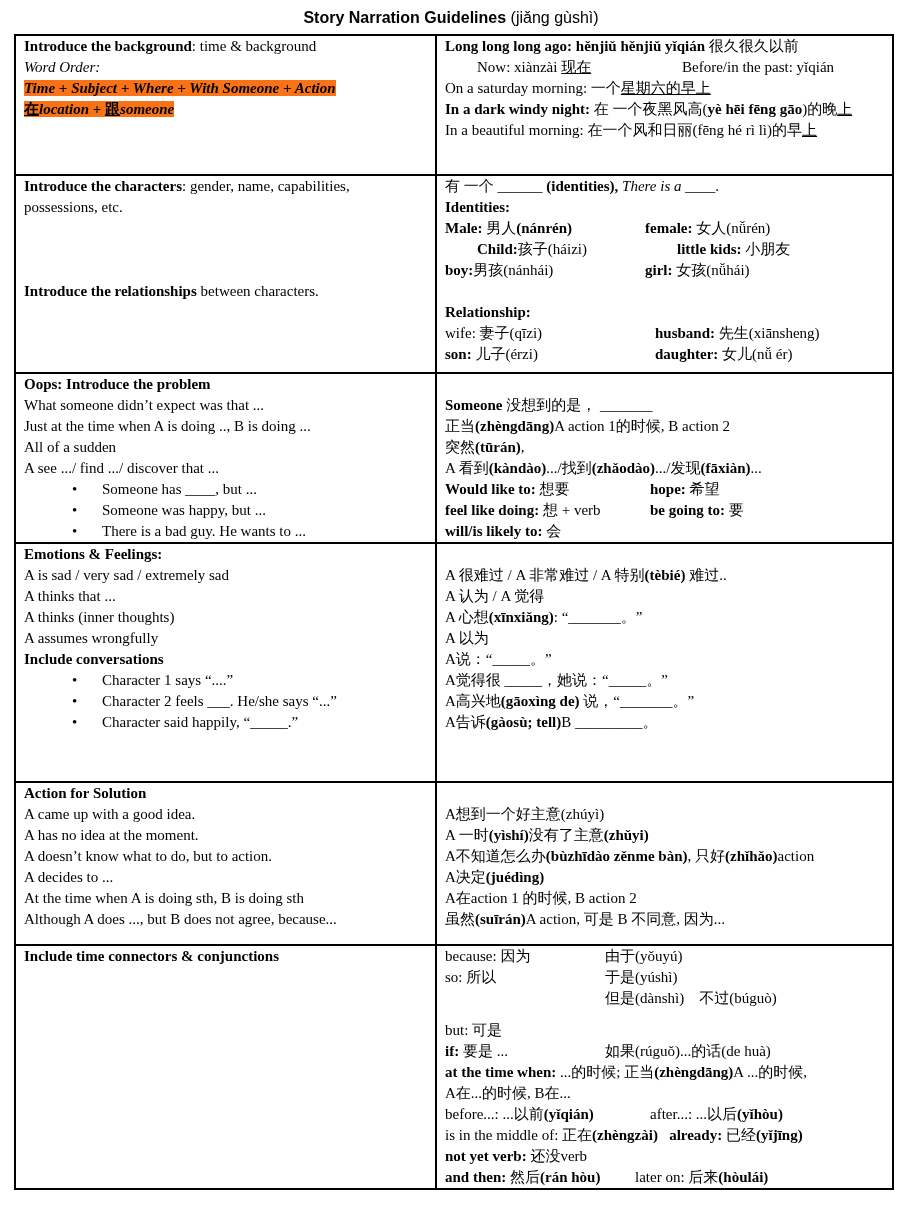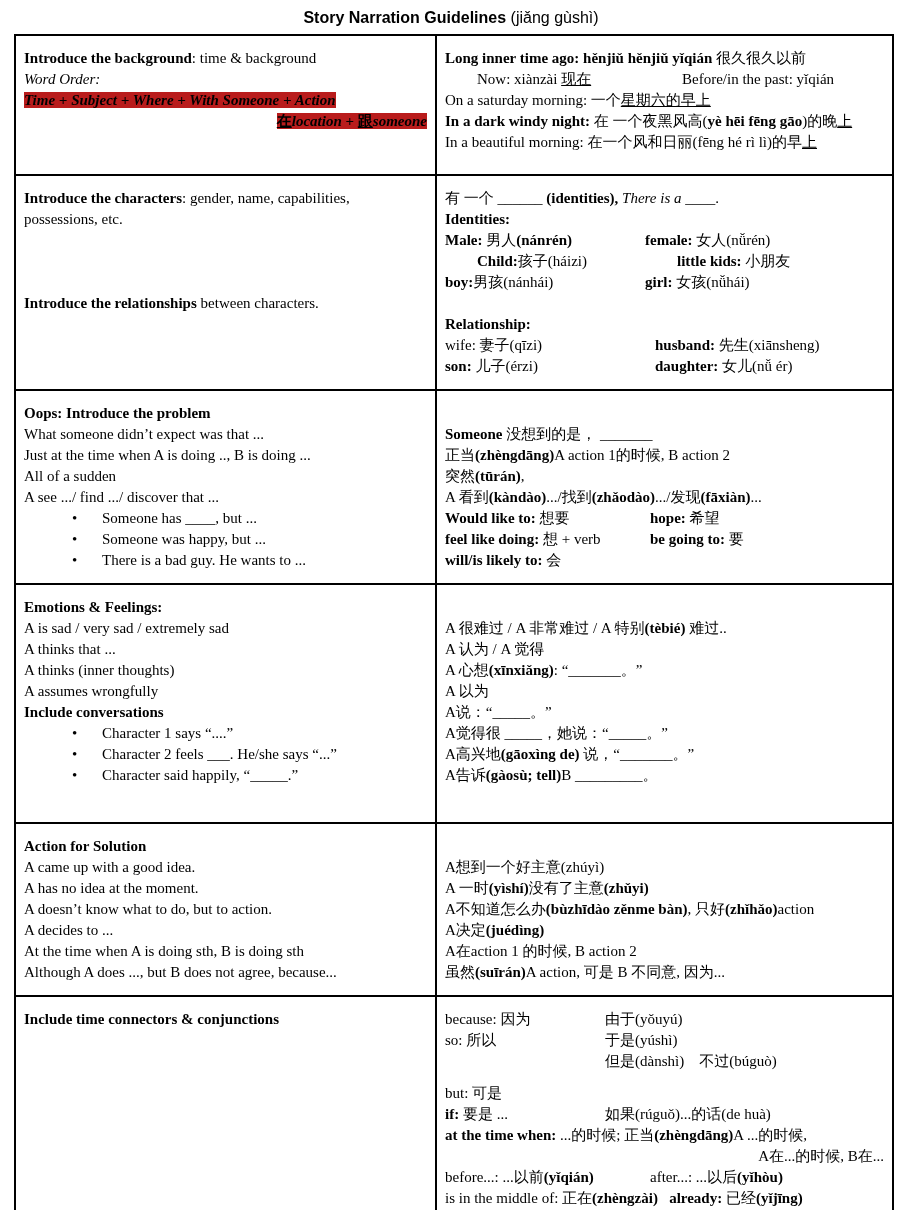--- a/index.html
+++ b/index.html
@@ -17,32 +17,32 @@
   .title .main{font-weight:bold;}
   table.guidelines{
     border-collapse:collapse;
     table-layout:fixed;
     margin-left:14px;
     width:874px;
   }
   td{
     border:2px solid #000;
     vertical-align:top;
-    padding:12px 8px;
+    padding:0 8px;
     line-height:21px;
     overflow:hidden;
   }
   td.left{width:403px;}
   td.right{width:439px;}
   .line{min-height:21px;}
-  .line.center{text-align:right;}
+  .line.center{text-align:left;}
   .b{font-weight:bold;}
   .i{font-style:italic;}
   .u{text-decoration:underline;}
-  .hl{background:#b91c1c;}
+  .hl{background:#f97316;}
   .bulleted{padding-left:48px;}
   .bullet{display:inline-block;width:30px;}
   .col1{display:inline-block;vertical-align:top;}
 </style>
 </head>
 <body>
 
 <div class="title">
   <span class="main">Story Narration Guidelines</span><span> (jiǎng gùshì)</span>
 </div>
@@ -50,21 +50,21 @@
 <table class="guidelines">
   <tbody>
       <tr style="height: 140px;">
         <td class="left">
           <div class="line"><span class="b">Introduce the background</span><span>: time &amp; background</span></div>
           <div class="line"><span class="i">Word Order:</span></div>
           <div class="line"><span class="hl"><span class="b i">Time + Subject + Where + With Someone + Action</span></span></div>
           <div class="line center"><span class="hl"><span class="b u">在</span><span class="b i">location</span><span class="b"> + </span><span class="b u">跟</span><span class="b i">someone</span></span></div>
         </td>
         <td class="right">
-          <div class="line"><span class="b">Long inner time ago: hěnjiǔ hěnjiǔ yǐqián </span><span>很久很久以前</span></div>
+          <div class="line"><span class="b">Long long long ago: hěnjiǔ hěnjiǔ yǐqián </span><span>很久很久以前</span></div>
           <div class="line"><span class="col1" style="min-width: 205px; margin-left: 32px;"><span>Now: xiànzài </span><span class="u">现在</span></span><span><span>Before/in the past: yǐqián</span></span></div>
           <div class="line"><span>On a saturday morning: 一个</span><span class="u">星期六的早上</span></div>
           <div class="line"><span class="b">In a dark windy night: </span><span>在 一个夜黑风高(</span><span class="b">yè hēi fēng gāo</span><span>)的晚</span><span class="u">上</span></div>
           <div class="line"><span>In a beautiful morning: 在一个风和日丽(fēng hé rì lì)的早</span><span class="u">上</span></div>
         </td>
       </tr>
       <tr style="height: 198px;">
         <td class="left">
           <div class="line"><span class="b">Introduce the characters</span><span>: gender, name, capabilities, possessions, etc.</span></div>
           <div class="line">&nbsp;</div>

